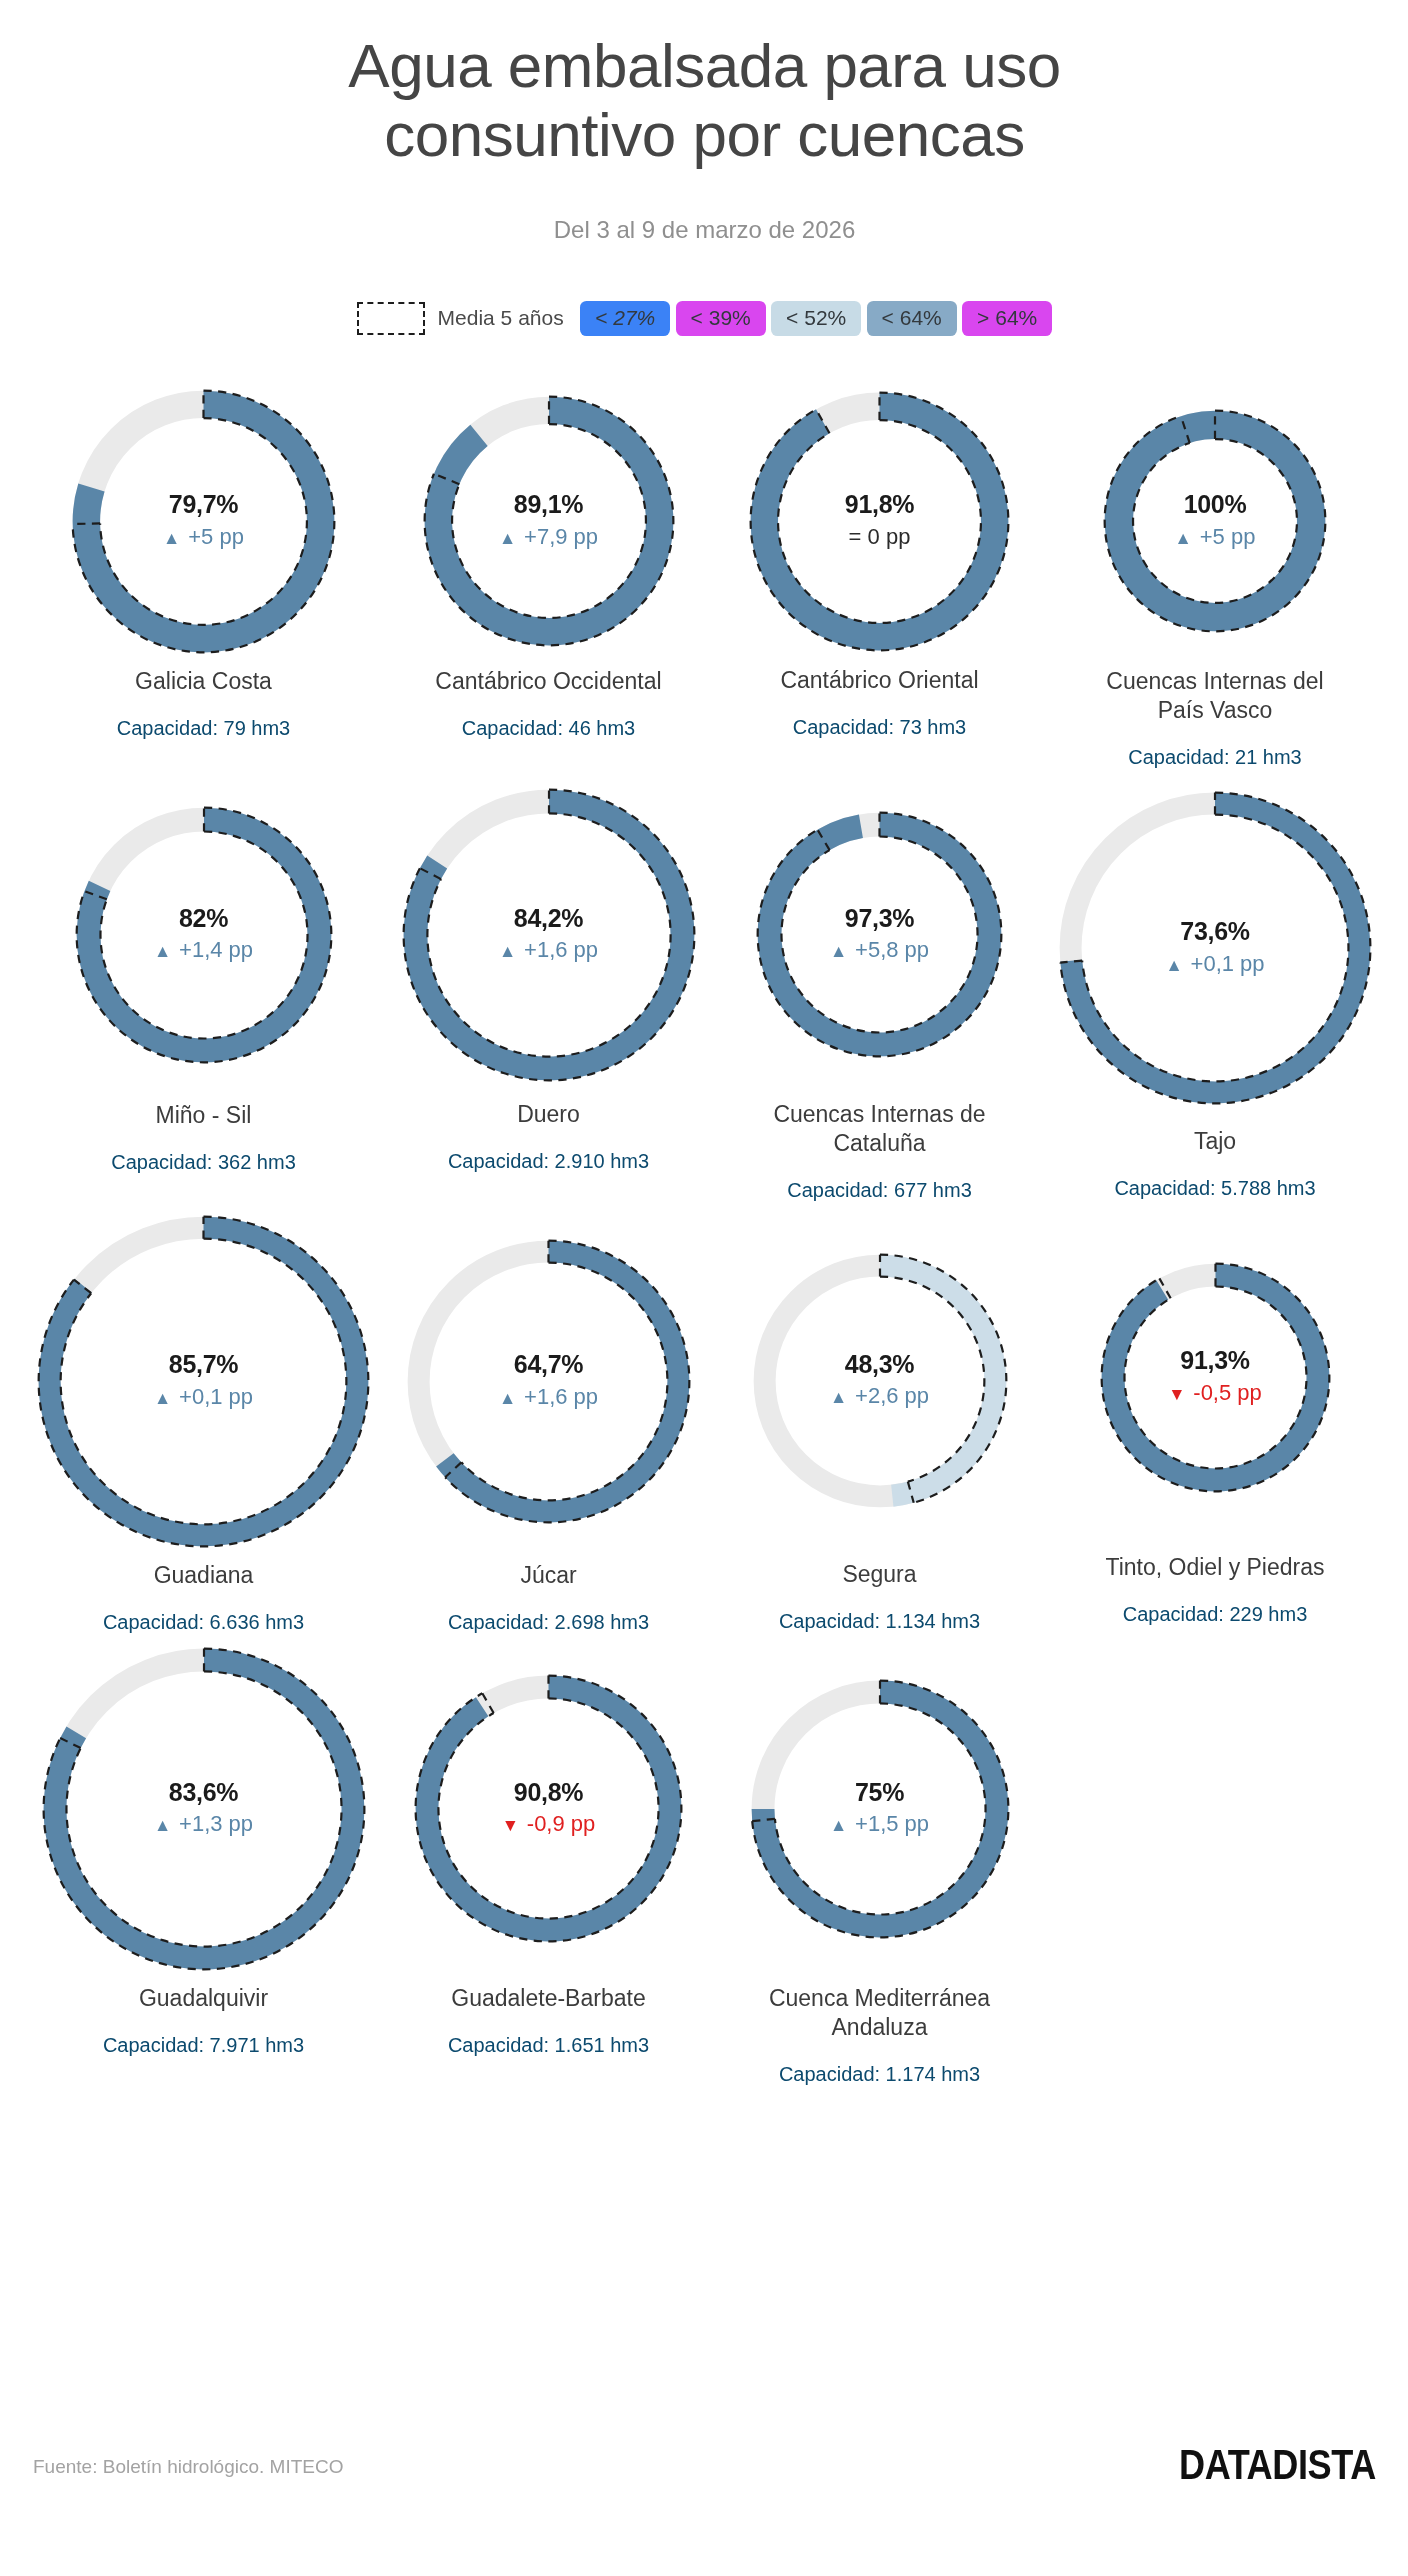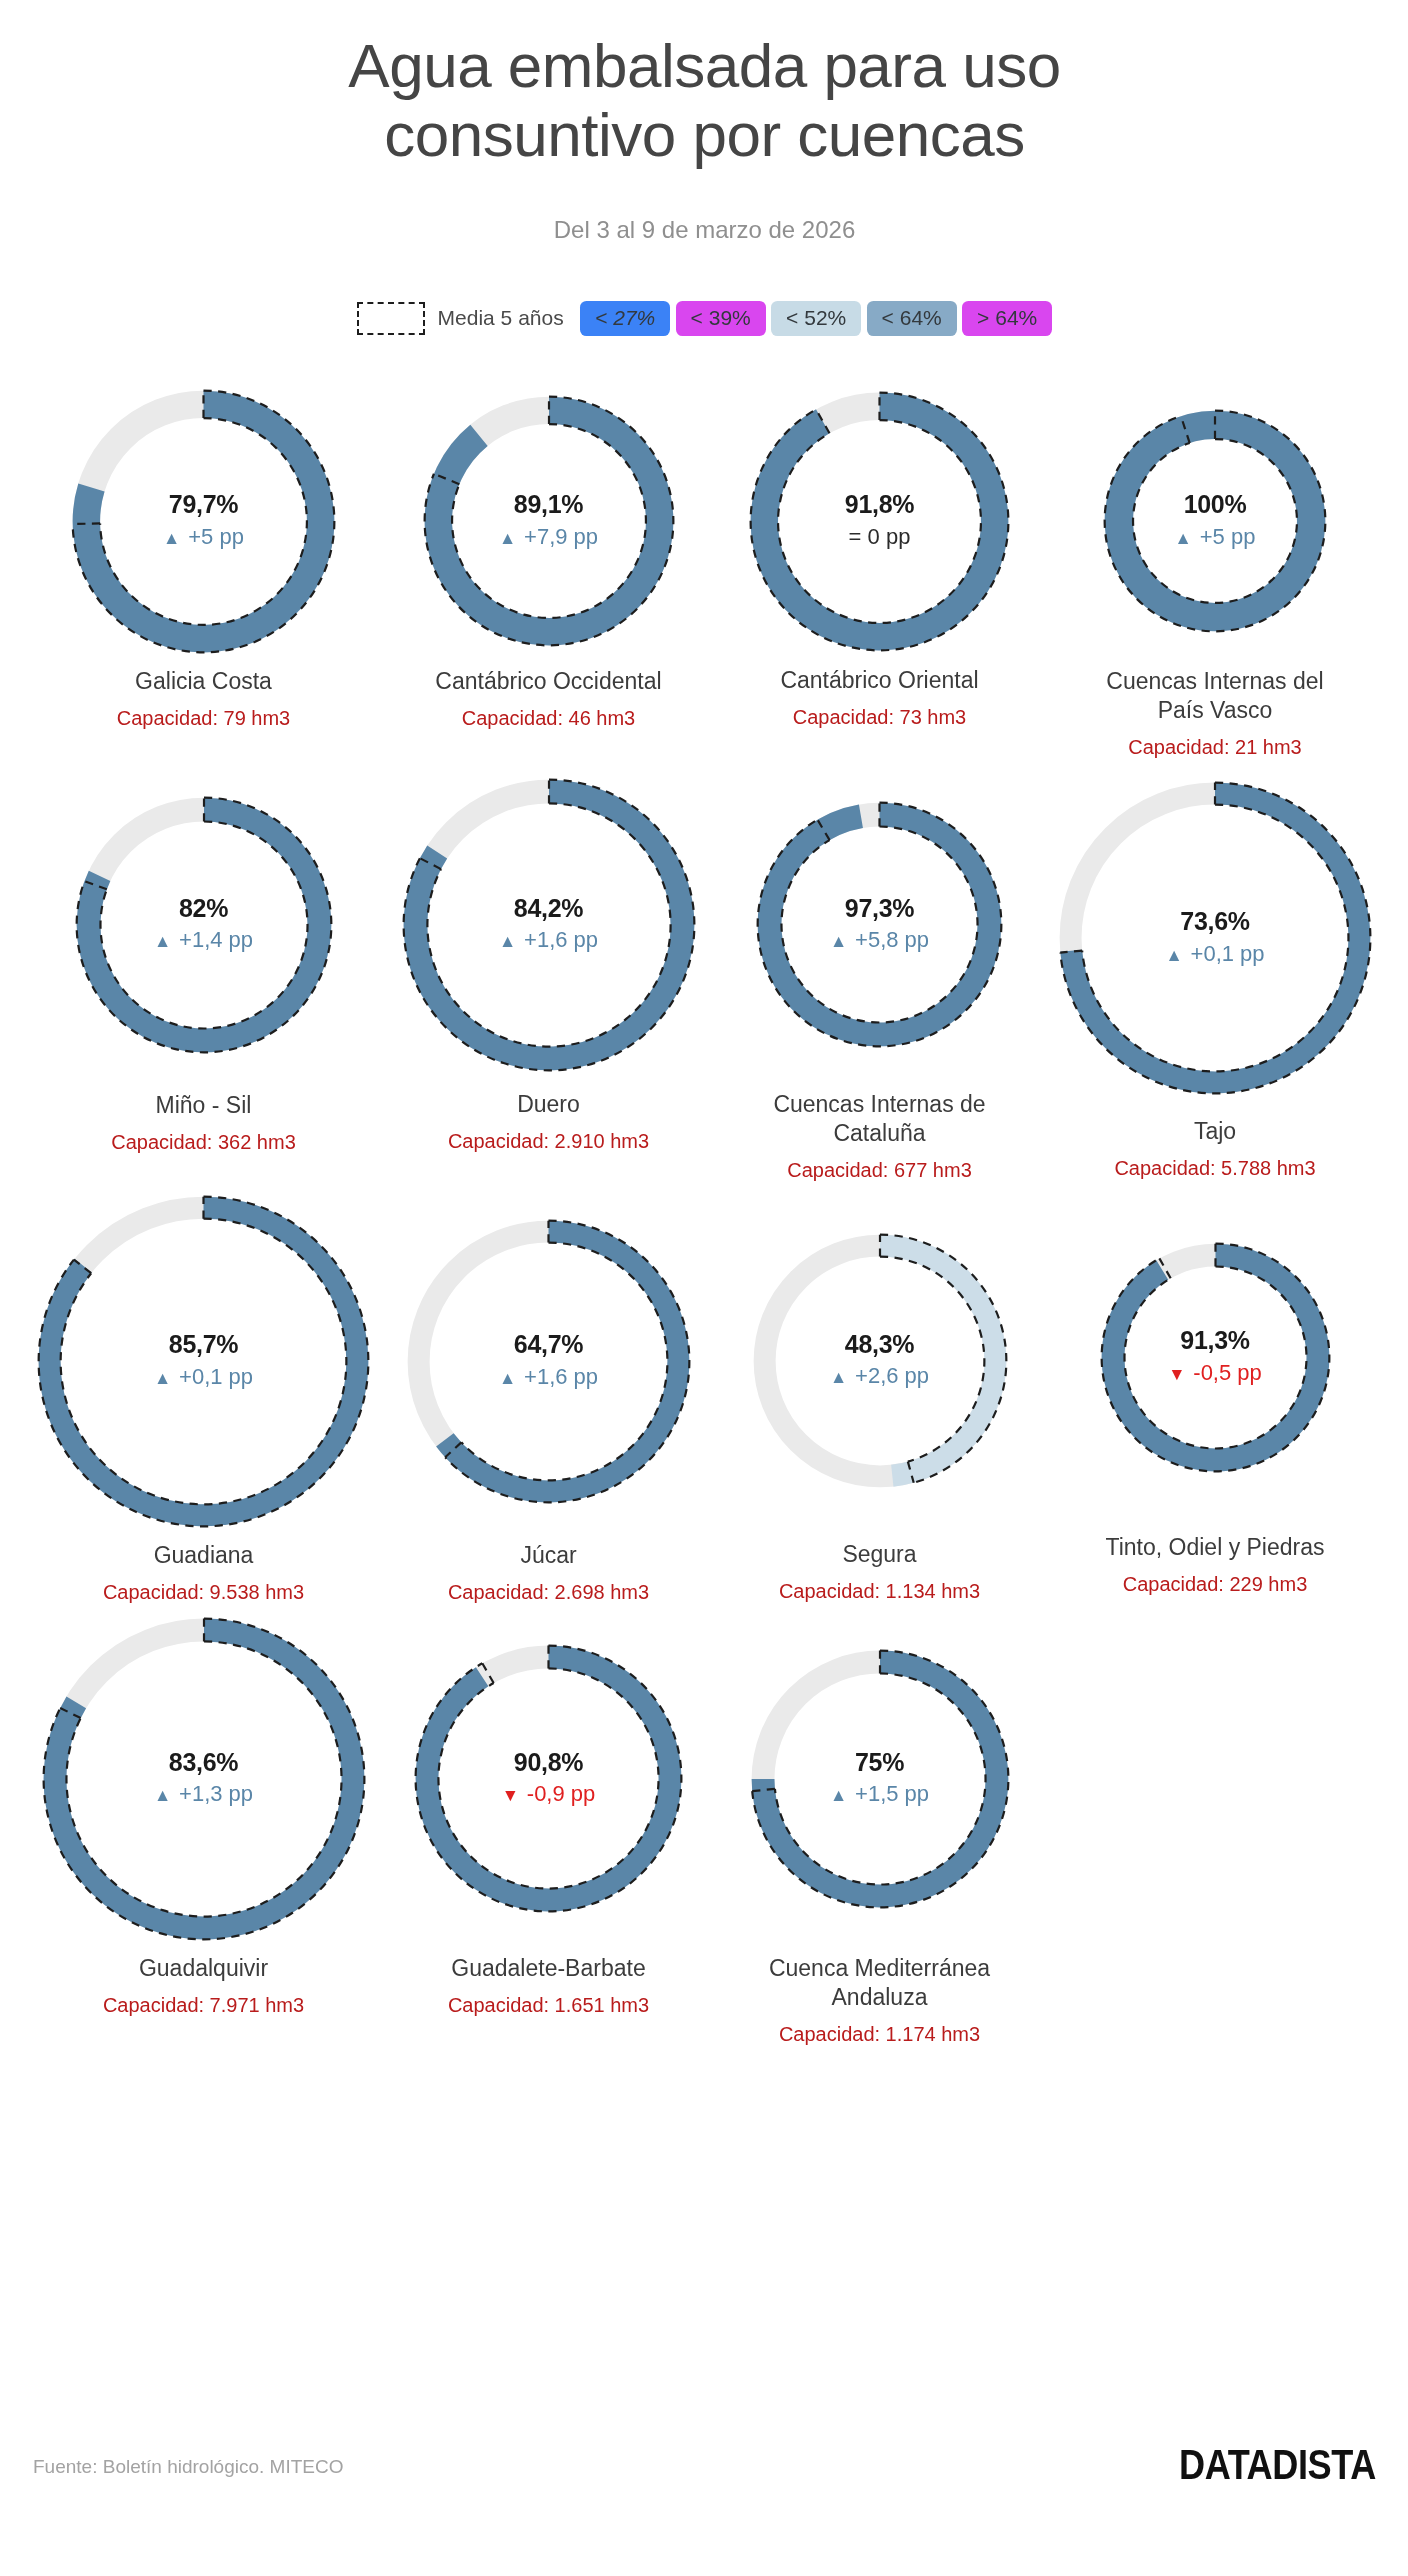--- a/index.html
+++ b/index.html
@@ -128,23 +128,23 @@
 
   .basin-name {
     font-size: 23px;
     color: #3c3c3c;
     text-align: center;
     line-height: 1.26;
     max-width: 302px;
     white-space: pre-line;
   }
   .capacity {
-    margin-top: 11px;
+    margin-top: 21px;
     font-size: 20px;
-    color: #b91c1c;
+    color: #0c4a6e;
     text-align: left;
   }
 
   
   .footer {
     position: absolute;
     left: 0; right: 0;
     bottom: 0;
     height: 137px;
     padding: 0 33px;
@@ -364,21 +364,21 @@
             <line x1="196" y1="40" x2="196" y2="16"></line>
             <line x1="73.33900458668738" y1="99.61390035790794" x2="54.468082215408515" y2="84.78526964373992"></line>
           </g>
         </svg>
         <div class="center-text">
           <div class="pct">85,7%</div>
           <div class="delta up"><span class="tri">▲</span> <span>+0,1 pp</span></div>
         </div>
       </div>
       <div class="basin-name">Guadiana</div>
-      <div class="capacity">Capacidad: 9.538 hm3</div>
+      <div class="capacity">Capacidad: 6.636 hm3</div>
     </div>
     <div class="cell">
       <div class="donut-box" style="width: 311px; height: 311px; margin-top: 24px; margin-bottom: 24px;">
         <svg width="311" height="311" viewBox="0 0 340 340">
           <circle cx="170" cy="170" r="142" fill="none" stroke="#eaeaea" stroke-width="24"></circle>
           <path d="M 170 28 A 142 142 0 1 1 56.7131895855229 255.61599491984148" fill="none" stroke="#5a86a8" stroke-width="24"></path>
           <g fill="none" stroke="#1d1d1d" stroke-width="2.4" stroke-dasharray="9 7">
             <path d="M 170 16 A 154 154 0 1 1 57.07867668172578 274.7128203232526"></path>
             <path d="M 170 40 A 130 130 0 1 1 74.67680499106721 258.3939392339145"></path>
             <line x1="170" y1="40" x2="170" y2="16"></line>

